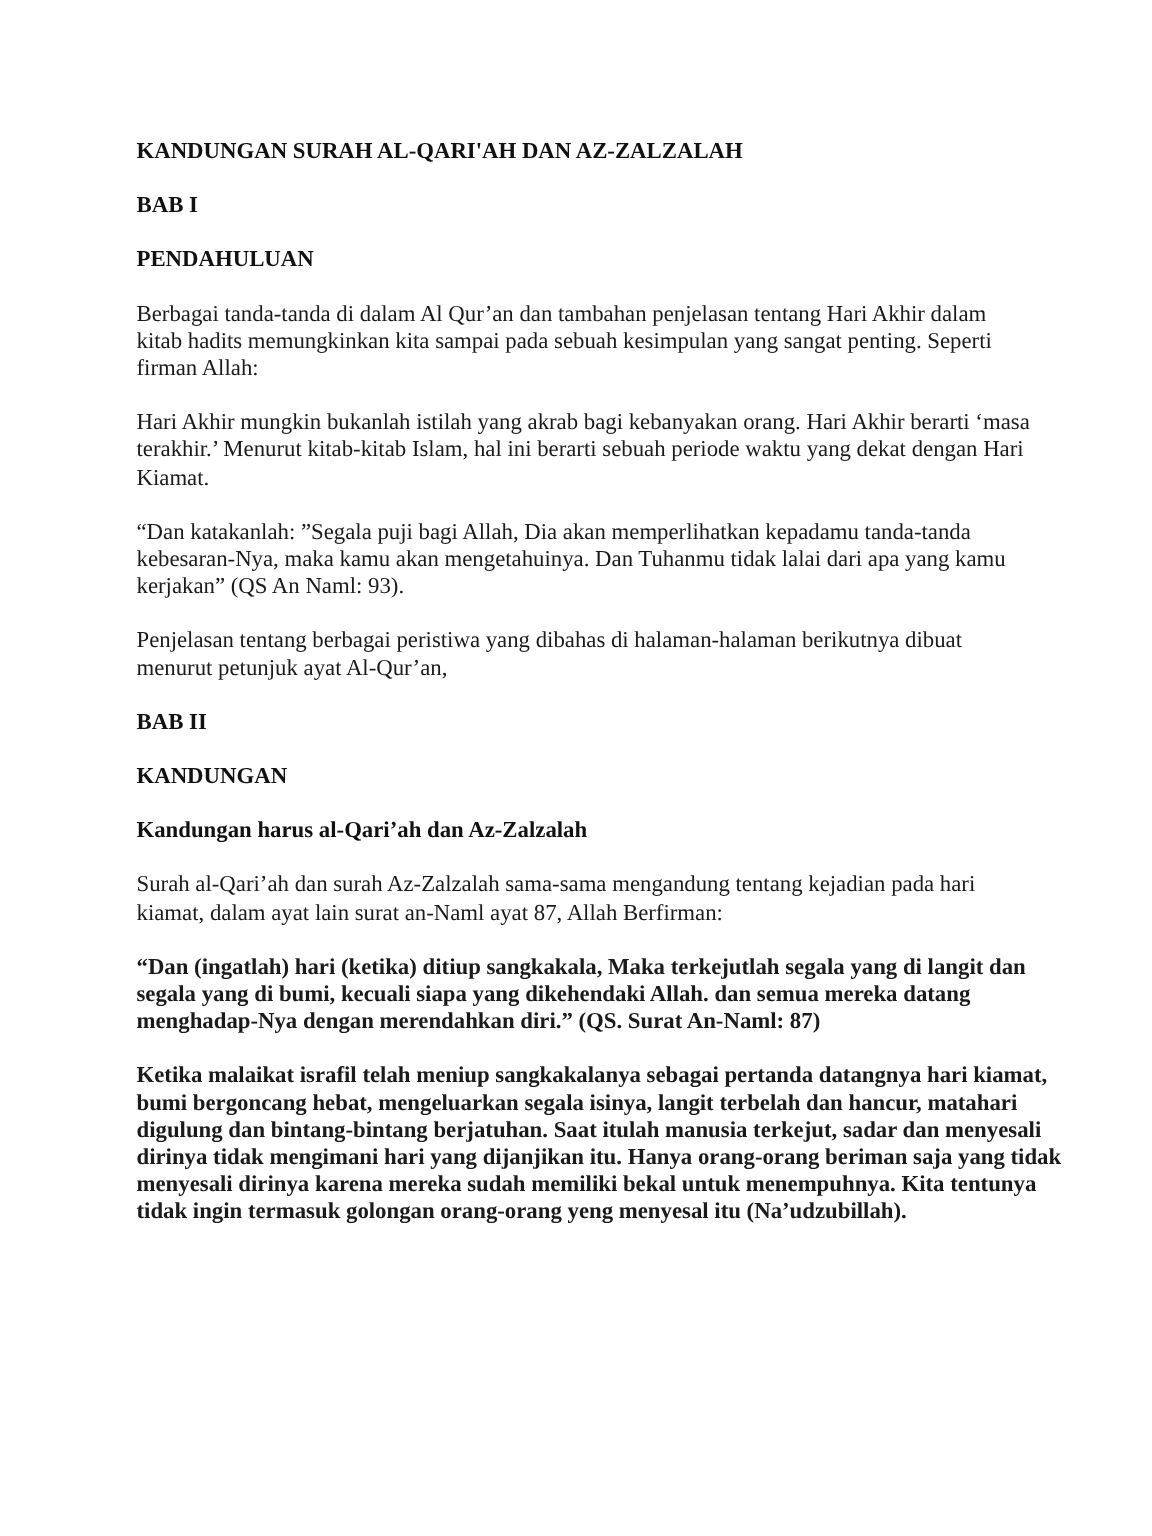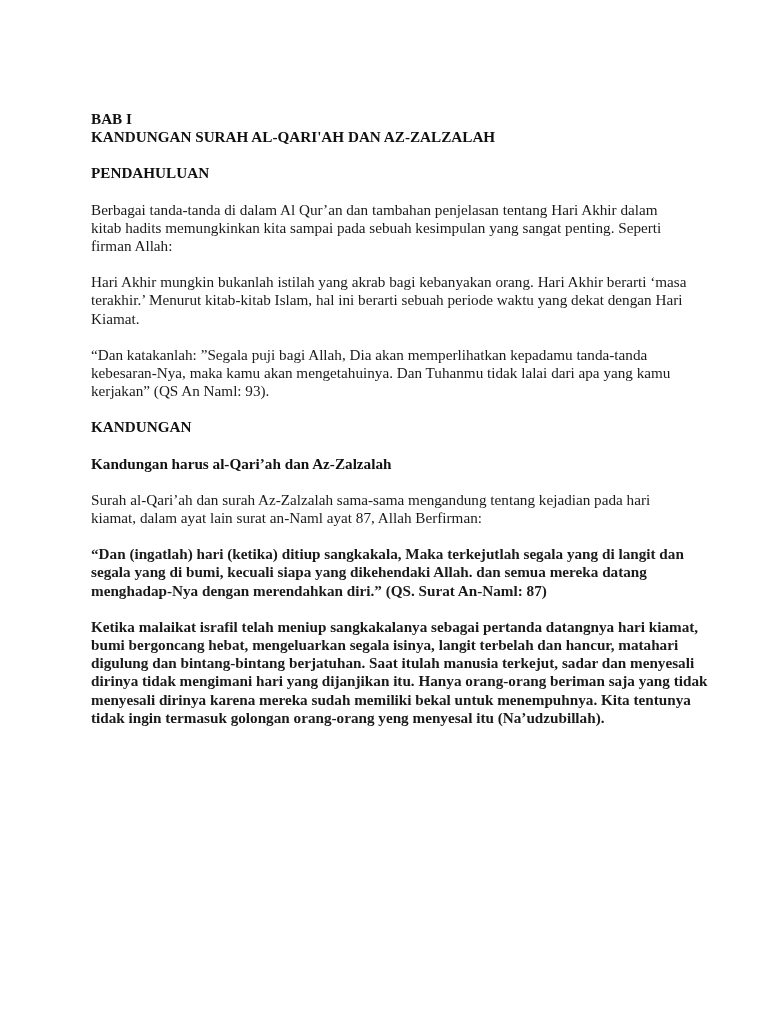--- a/index.html
+++ b/index.html
@@ -11,24 +11,26 @@
   }
   .page p { margin:0; }
   .h { font-weight:bold; color:#111; }
   .gap { margin-top:18px !important; }
   .wide { width:625px;font-weight:bold; }
 </style>
 </head>
 <body>
 
 <div class="page">
+  <p class="h">KANDUNGAN SURAH AL-QARI'AH DAN AZ-ZALZALAH</p>
   <p class="h gap">BAB I</p>
-  <p class="h">KANDUNGAN SURAH AL-QARI'AH DAN AZ-ZALZALAH</p>
   <p class="h gap">PENDAHULUAN</p>
   <p class="gap">Berbagai tanda-tanda di dalam Al Qur’an dan tambahan penjelasan tentang Hari Akhir dalam kitab hadits memungkinkan kita sampai pada sebuah kesimpulan yang sangat penting. Seperti firman Allah:</p>
   <p class="gap">Hari Akhir mungkin bukanlah istilah yang akrab bagi kebanyakan orang. Hari Akhir berarti ‘masa terakhir.’ Menurut kitab-kitab Islam, hal ini berarti sebuah periode waktu yang dekat dengan Hari Kiamat.</p>
   <p class="gap">“Dan katakanlah: ”Segala puji bagi Allah, Dia akan memperlihatkan kepadamu tanda-tanda kebesaran-Nya, maka kamu akan mengetahuinya. Dan Tuhanmu tidak lalai dari apa yang kamu kerjakan” (QS An Naml: 93).</p>
+  <p class="gap">Penjelasan tentang berbagai peristiwa yang dibahas di halaman-halaman berikutnya dibuat menurut petunjuk ayat Al-Qur’an,</p>
+  <p class="h gap">BAB II</p>
   <p class="h gap">KANDUNGAN</p>
   <p class="h gap">Kandungan harus al-Qari’ah dan Az-Zalzalah</p>
   <p class="gap">Surah al-Qari’ah dan surah Az-Zalzalah sama-sama mengandung tentang kejadian pada hari kiamat, dalam ayat lain surat an-Naml ayat 87, Allah Berfirman:</p>
   <p class="gap wide">“Dan (ingatlah) hari (ketika) ditiup sangkakala, Maka terkejutlah segala yang di langit dan segala yang di bumi, kecuali siapa yang dikehendaki Allah. dan semua mereka datang menghadap-Nya dengan merendahkan diri.” (QS. Surat An-Naml: 87)</p>
   <p class="gap wide">Ketika malaikat israfil telah meniup sangkakalanya sebagai pertanda datangnya hari kiamat, bumi bergoncang hebat, mengeluarkan segala isinya, langit terbelah dan hancur, matahari digulung dan bintang-bintang berjatuhan. Saat itulah manusia terkejut, sadar dan menyesali dirinya tidak mengimani hari yang dijanjikan itu. Hanya orang-orang beriman saja yang tidak menyesali dirinya karena mereka sudah memiliki bekal untuk menempuhnya. Kita tentunya tidak ingin termasuk golongan orang-orang yeng menyesal itu (Na’udzubillah).</p>
 </div>
 
 </body></html>

